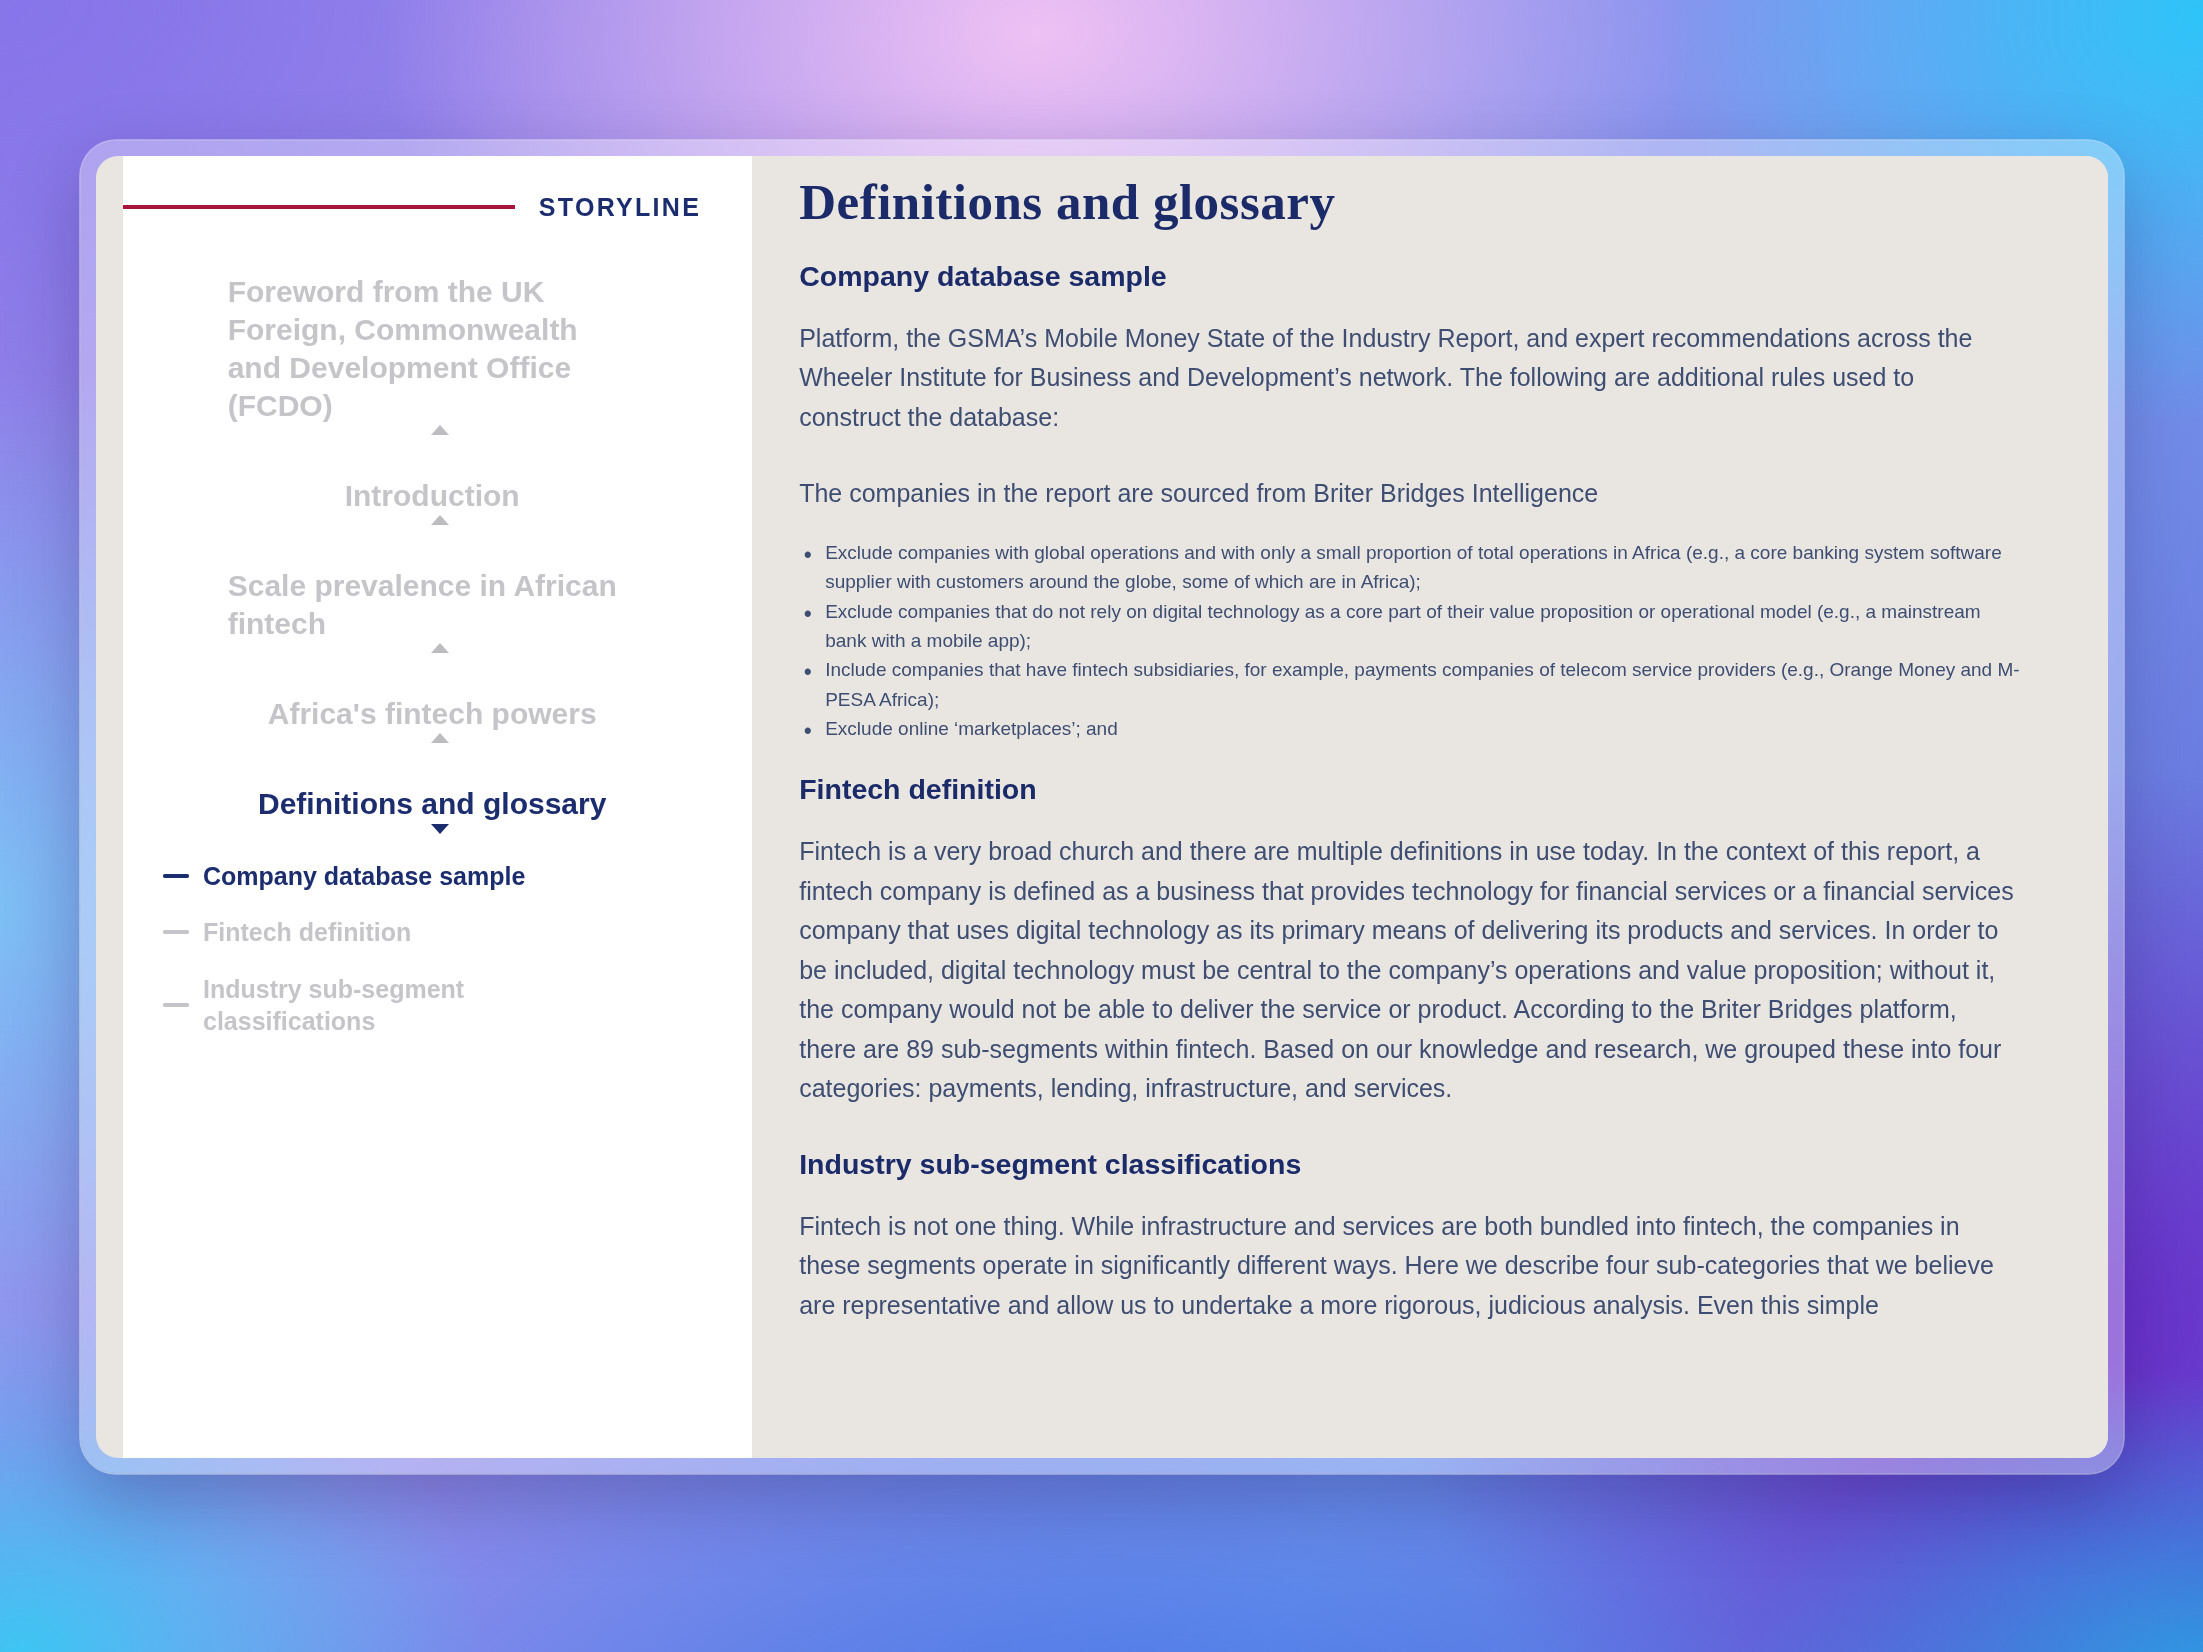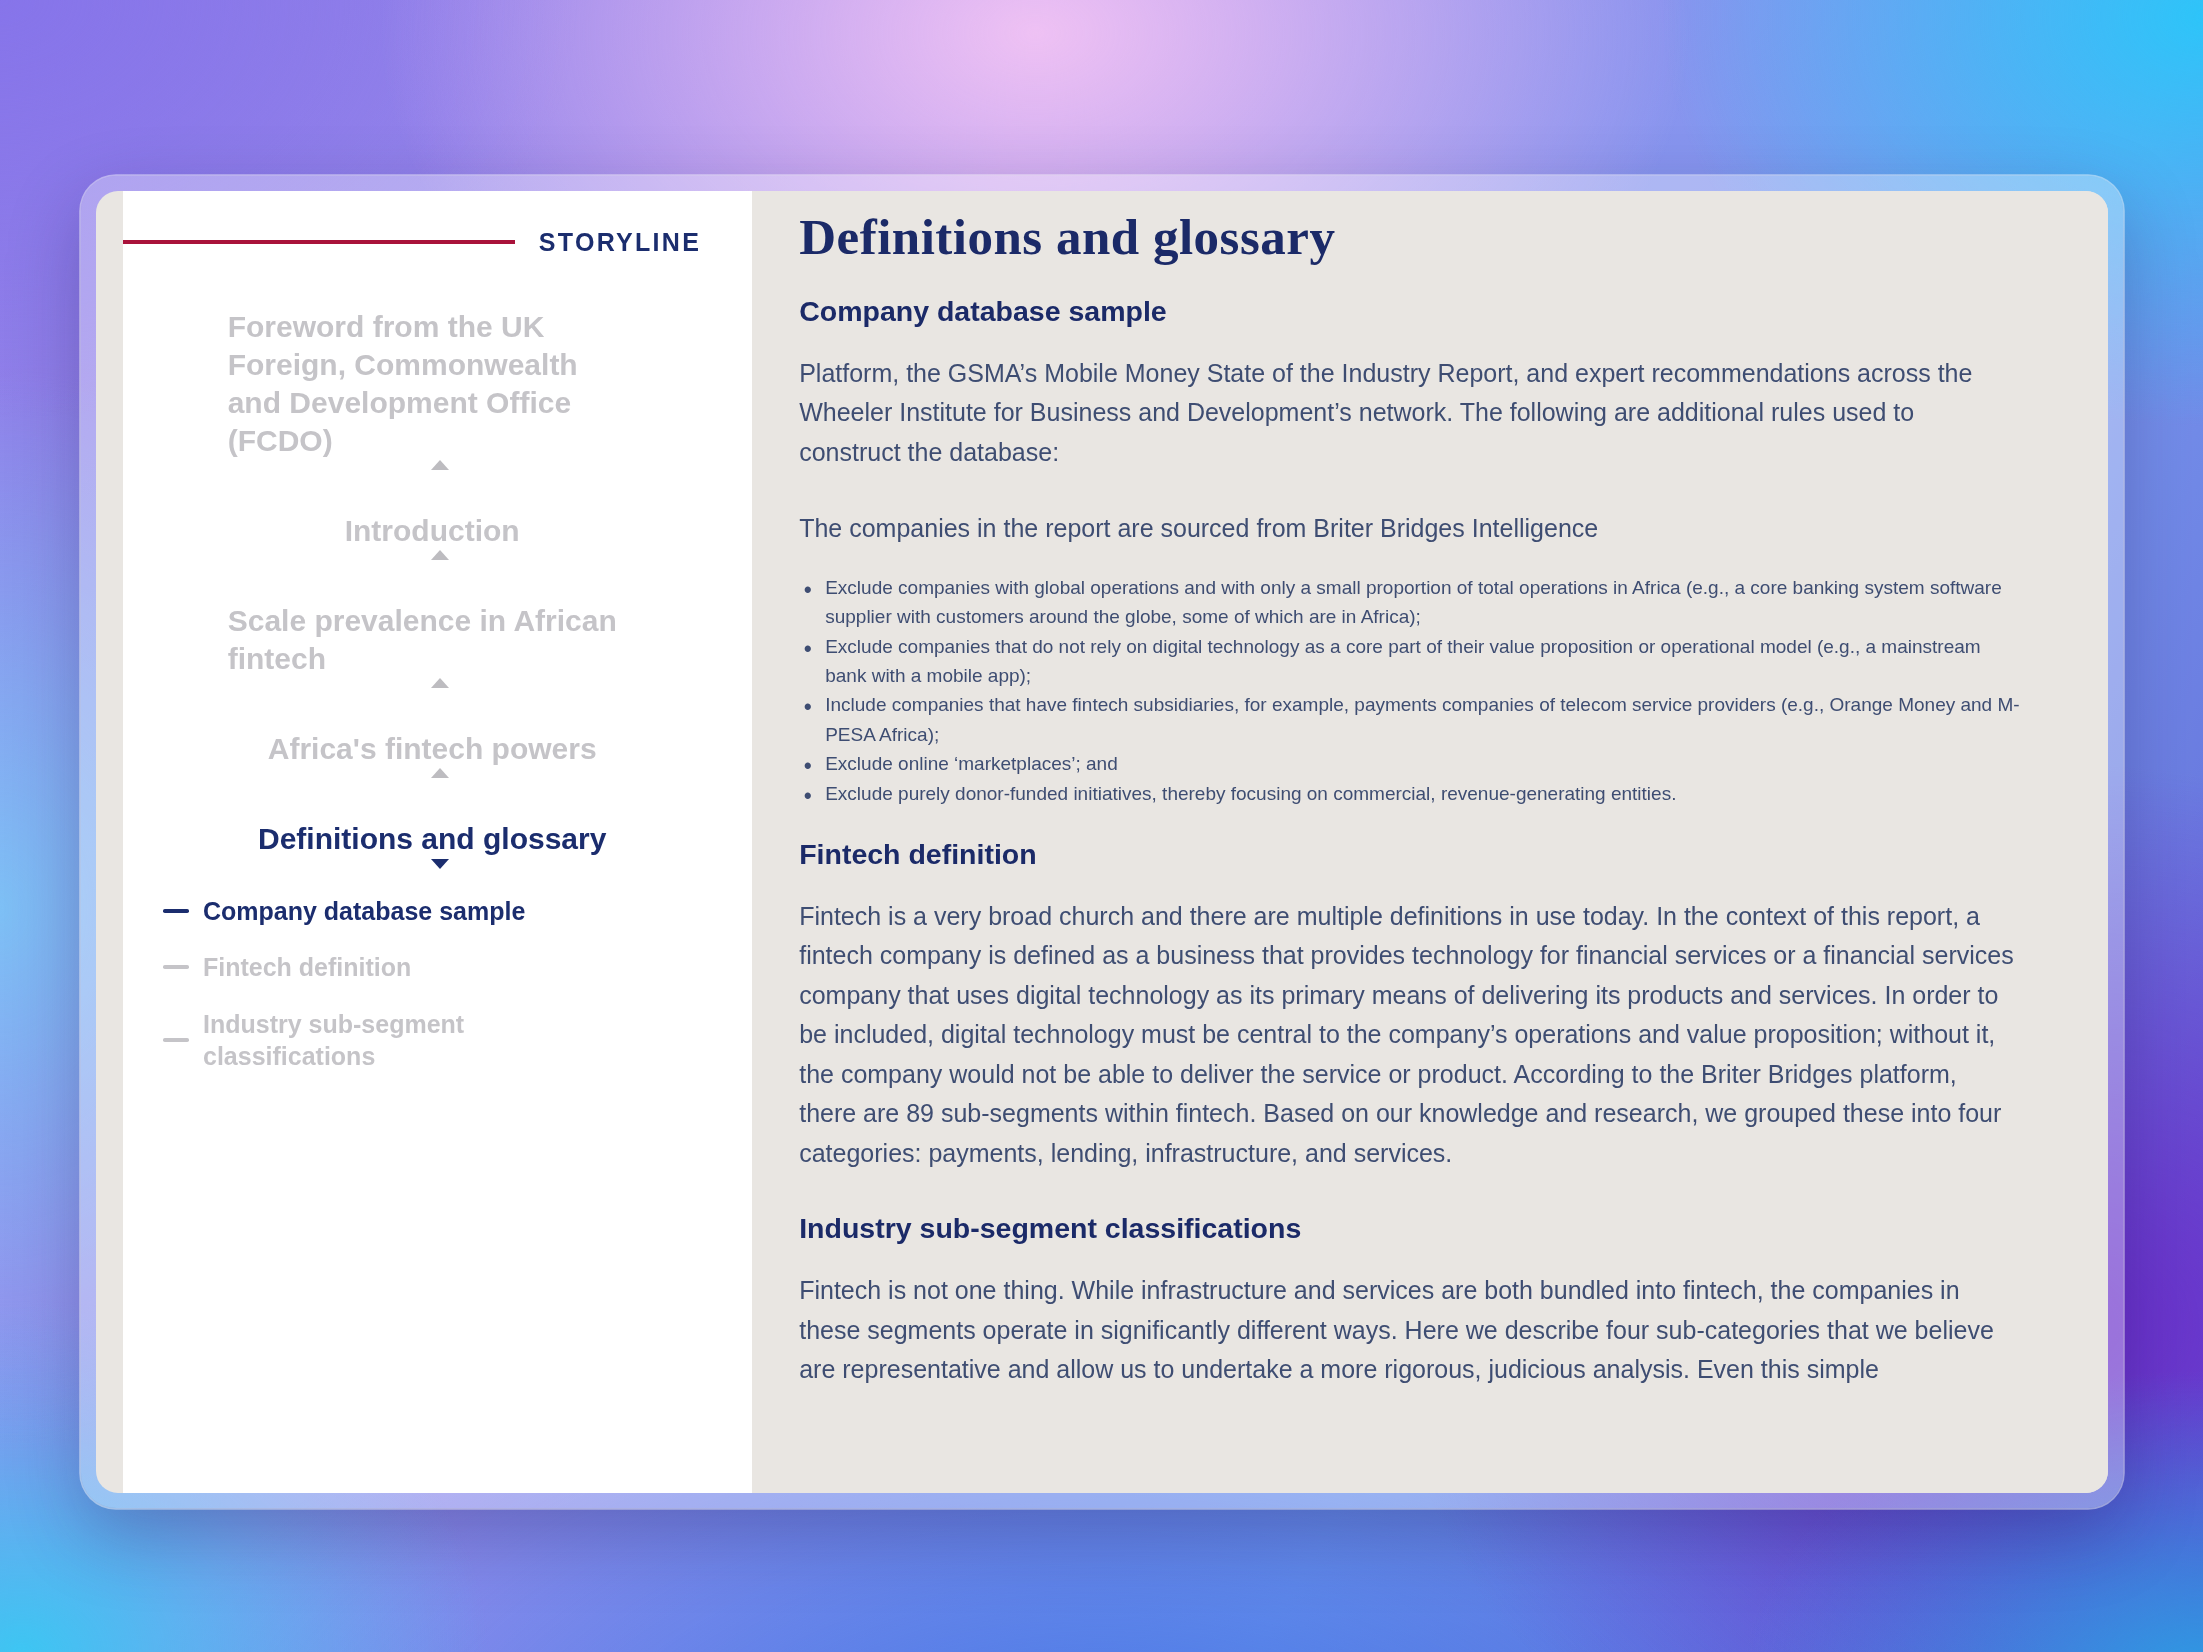--- a/index.html
+++ b/index.html
@@ -14,21 +14,21 @@
       radial-gradient(661px 872px  at 0% 55%,  rgba(124,195,246,0.95) 0%, rgba(124,195,246,0) 62%),
       radial-gradient(753px 569px  at 1% 100%, rgba(56,201,243,0.95)  0%, rgba(56,201,243,0) 62%),
       radial-gradient(698px 478px  at 100% 102%,rgba(41,162,229,0.95) 0%, rgba(41,162,229,0) 66%),
       radial-gradient(1056px 872px at 94% 80%, rgba(108,40,201,0.92)  0%, rgba(108,40,201,0) 64%),
       radial-gradient(1469px 781px at 50% 110%,rgba(58,110,226,0.85)  0%, rgba(58,110,226,0) 68%),
       linear-gradient(120deg,#8d7ce8 0%,#9a8cec 35%,#7a9bf0 70%,#5a5ad0 100%);
   }
 
   
   .card-outer{
-    position:absolute;left:81px;top:176px;width:2042px;height:1332px;
+    position:absolute;left:81px;top:141px;width:2042px;height:1332px;
     border-radius:35px;background:rgba(255,255,255,0.32);
     padding:14.7px;box-sizing:border-box;
     box-shadow:0 0 0 1.8px rgba(255,255,255,0.45), 0 27.5px 73px rgba(30,20,90,0.30);
   }
   .card{
     width:100%;height:100%;border-radius:22px;overflow:hidden;
     background:#e9e6e2;display:flex;
   }
 
   
@@ -127,21 +127,20 @@
       <h1>Definitions and glossary</h1>
 
       <h2>Company database sample</h2>
       <p>Platform, the GSMA’s Mobile Money State of the Industry Report, and expert recommendations across the Wheeler Institute for Business and Development’s network. The following are additional rules used to construct the database:</p>
       <p>The companies in the report are sourced from Briter Bridges Intelligence</p>
       <ul>
         <li>Exclude companies with global operations and with only a small proportion of total operations in Africa (e.g., a core banking system software supplier with customers around the globe, some of which are in Africa);</li>
         <li>Exclude companies that do not rely on digital technology as a core part of their value proposition or operational model (e.g., a mainstream bank with a mobile app);</li>
         <li>Include companies that have fintech subsidiaries, for example, payments companies of telecom service providers (e.g., Orange Money and M-PESA Africa);</li>
         <li>Exclude online ‘marketplaces’; and</li>
-        <li>Exclude purely donor-funded initiatives, thereby focusing on commercial, revenue-generating entities.</li>
       </ul>
 
       <h2>Fintech definition</h2>
       <p>Fintech is a very broad church and there are multiple definitions in use today.  In the context of this report, a fintech company is defined as a business that provides technology for financial services or a financial services company that uses digital technology as its primary means of delivering its products and services. In order to be included, digital technology must be central to the company’s operations and value proposition; without it, the company would not be able to deliver the service or product.  According to the Briter Bridges platform, there are 89 sub-segments within fintech. Based on our knowledge and research, we grouped these into four categories: payments, lending, infrastructure, and services.</p>
 
       <h2>Industry sub-segment classifications</h2>
       <p>Fintech is not one thing. While infrastructure and services are both bundled into fintech, the companies in these segments operate in significantly different ways. Here we describe four sub-categories that we believe are representative and allow us to undertake a more rigorous, judicious analysis. Even this simple</p>
     </div>
 
   </div>

